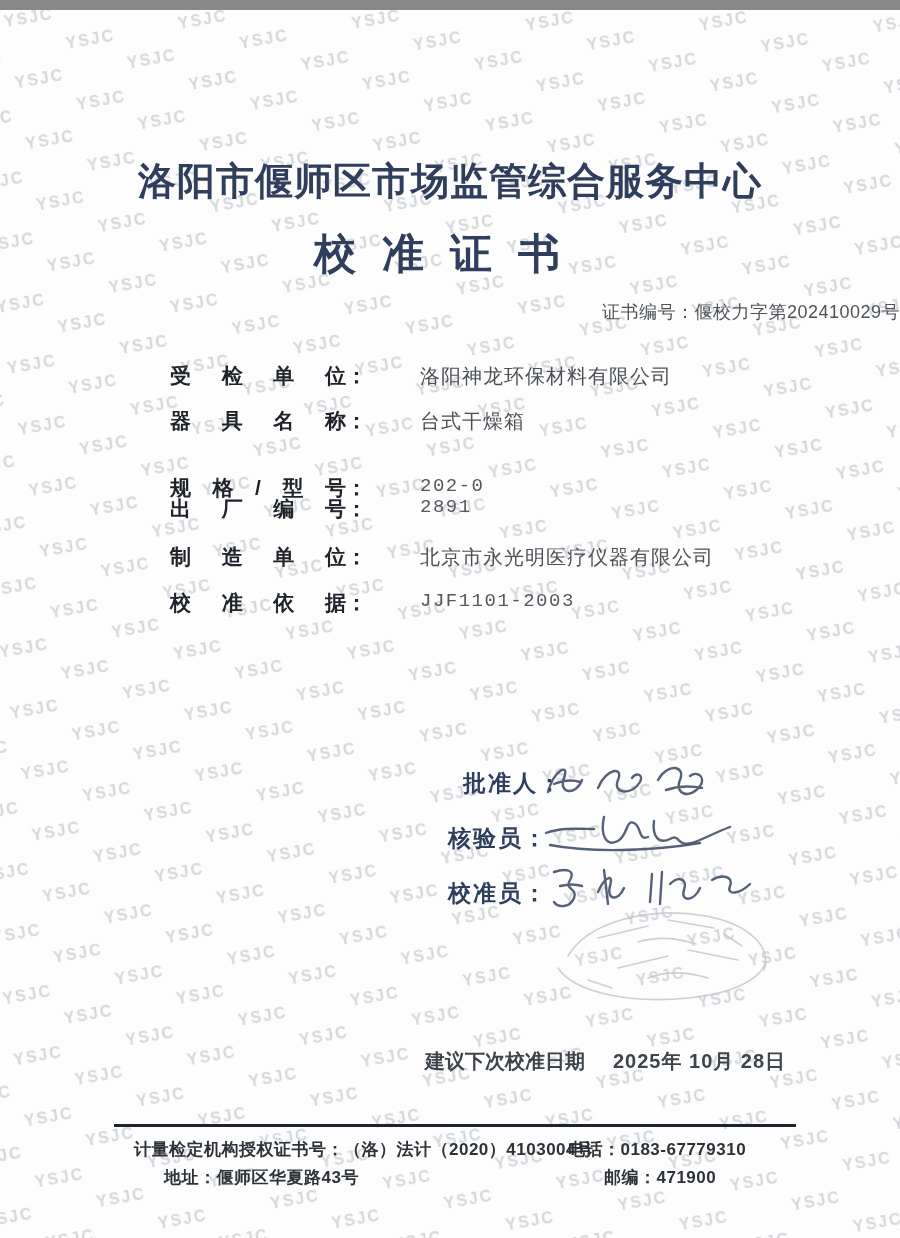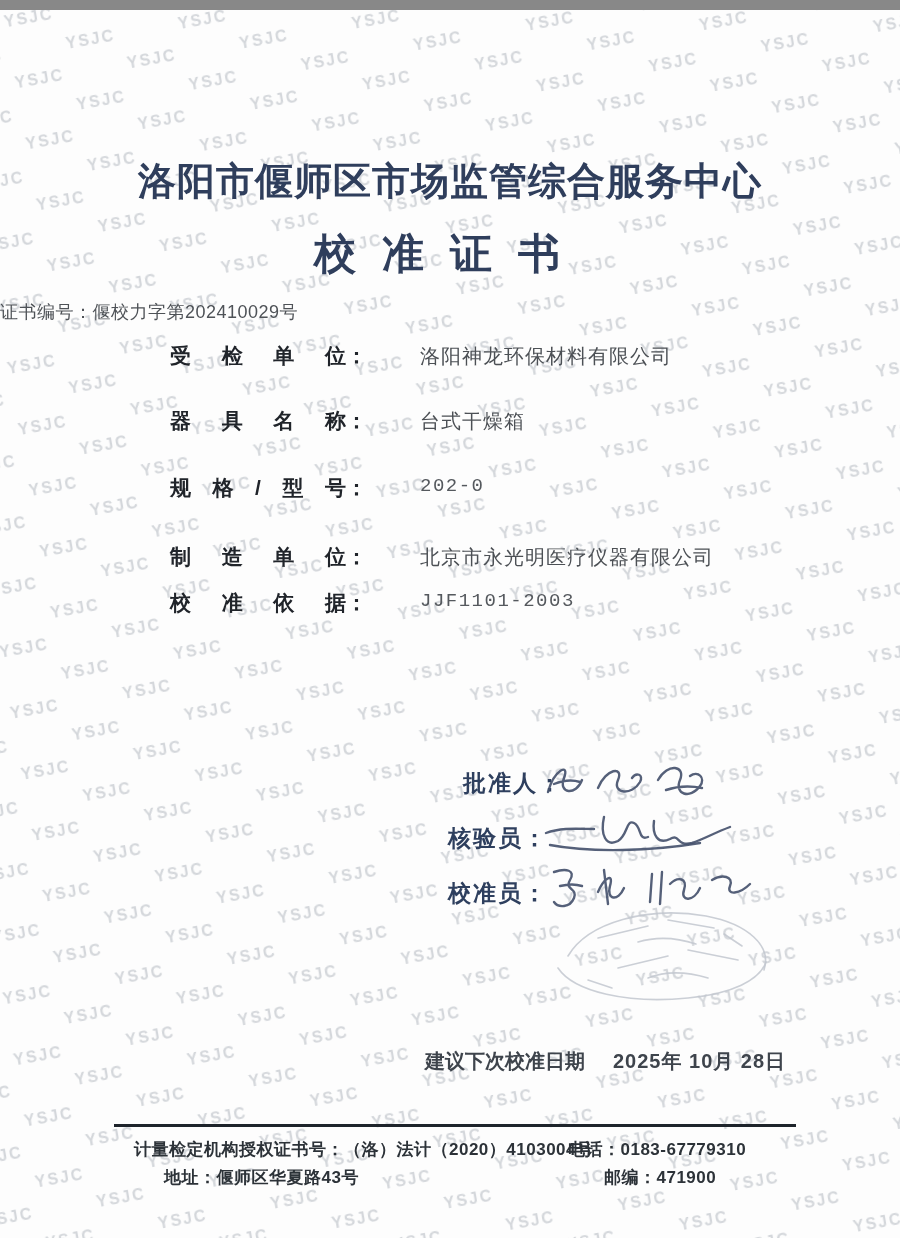--- a/index.html
+++ b/index.html
@@ -23,21 +23,21 @@
     letter-spacing:1px;
   }
   .doc-title{
     left:0;top:216px;width:100%;
     text-align:center;
     font-size:42px;font-weight:bold;color:#2f3e5c;
     letter-spacing:26px;box-sizing:border-box;
   }
   .cert-no{
     left:0;top:290px;width:100%;
-    text-align:left;
+    text-align:right;
     font-size:18px;color:#4e5257;letter-spacing:0.5px;
   }
 
   .frow{left:170px;width:700px;height:30px;}
   .flabel{
     display:inline-block;width:176px;
     text-align:justify;text-align-last:justify;
     font-size:21px;font-weight:bold;color:#20242a;
   }
   .fcolon{font-size:21px;font-weight:bold;color:#20242a;}
@@ -87,31 +87,35 @@
         <text x="59" y="50" class="wmt">YSJC</text>
       </pattern>
     </defs>
     <rect x="-60" y="-60" width="1020" height="1360" fill="url(#wmp)"></rect>
   </svg>
 
   <div class="abs org-name">洛阳市偃师区市场监管综合服务中心</div>
   <div class="abs doc-title">校准证书</div>
   <div class="abs cert-no">证书编号：偃校力字第202410029号</div>
 
-  <div class="abs frow" style="top:332px">
+  <div class="abs frow" style="top:352px">
     <span class="flabel">受检单位</span><span class="fcolon">：</span>
     <span class="fvalue">洛阳神龙环保材料有限公司</span>
   </div>
   <div class="abs frow" style="top:397px">
     <span class="flabel">器具名称</span><span class="fcolon">：</span>
     <span class="fvalue">台式干燥箱</span>
   </div>
   <div class="abs frow" style="top:464px">
     <span class="flabel">规格/型号</span><span class="fcolon">：</span>
     <span class="fvalue mono">202-0</span>
+  </div>
+  <div class="abs frow" style="top:485px">
+    <span class="flabel">出厂编号</span><span class="fcolon">：</span>
+    <span class="fvalue mono">2891</span>
   </div>
   <div class="abs frow" style="top:533px">
     <span class="flabel">制造单位</span><span class="fcolon">：</span>
     <span class="fvalue">北京市永光明医疗仪器有限公司</span>
   </div>
   <div class="abs frow" style="top:579px">
     <span class="flabel">校准依据</span><span class="fcolon">：</span>
     <span class="fvalue mono">JJF1101-2003</span>
   </div>
 

